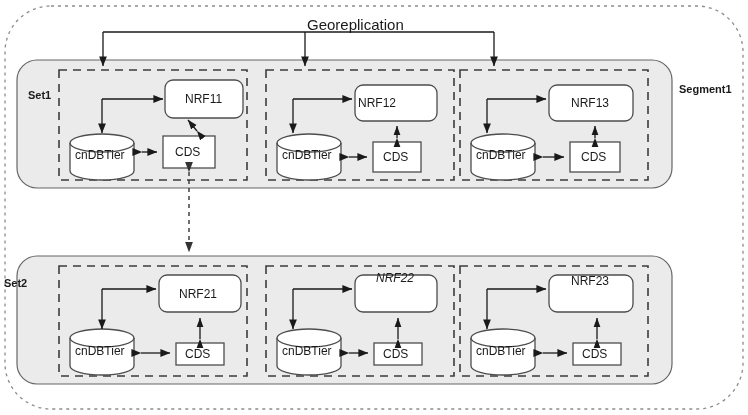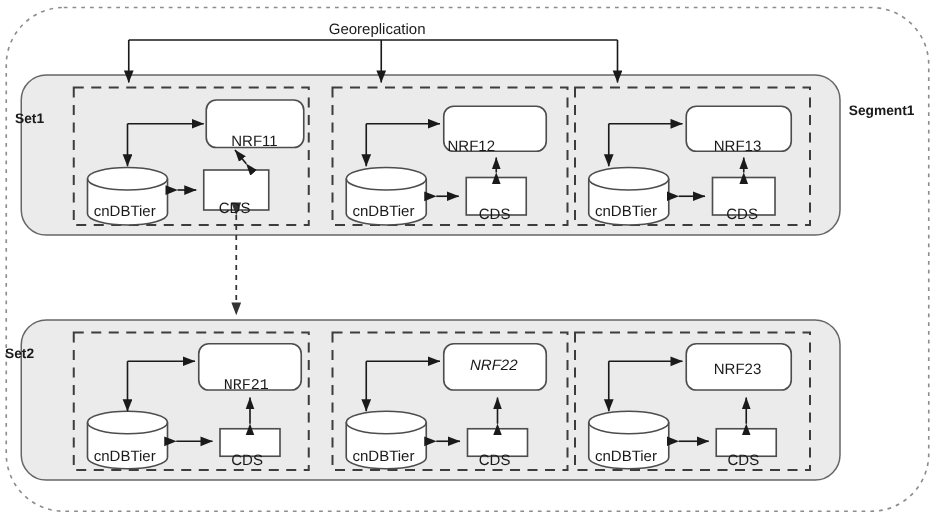--- a/index.html
+++ b/index.html
@@ -2,23 +2,23 @@
 <html><head>
 <meta charset="utf-8">
 <style>
   html,body{margin:0;padding:0;background:#ffffff;}
   body{width:748px;height:415px;overflow:hidden;
        font-family:"Liberation Sans","DejaVu Sans",sans-serif;}
   #stage{position:relative;width:748px;height:415px;}
   #stage svg{position:absolute;left:0;top:0;}
   .lbl{position:absolute;color:#1a1a1a;white-space:nowrap;
        pointer-events:none;line-height:1;}
-  .lbl-node{font-size:12px;margin-top:14px;}
+  .lbl-node{font-size:12px;}
   .lbl-group{font-size:11px;font-weight:bold;}
-  .lbl-edge{font-size:12px;}
+  .lbl-edge{font-size:15px;margin-left:44px;}
 </style>
 </head>
 <body>
 
 <div id="stage">
 
   <svg width="748" height="415" viewBox="0 0 748 415">
     <defs>
       <marker id="ah" markerWidth="9" markerHeight="9" refX="7.4" refY="3" orient="auto" markerUnits="strokeWidth">
         <path d="M0,0 L7.6,3 L0,6 z" fill="#1a1a1a"></path>
@@ -105,37 +105,37 @@
     <path d="M103,32 H494" fill="none" stroke="#1a1a1a" stroke-width="1.3"></path>
     <path d="M103,32 V66" fill="none" stroke="#1a1a1a" stroke-width="1.3" marker-end="url(#ah)"></path>
     <path d="M305,32 V66" fill="none" stroke="#1a1a1a" stroke-width="1.3" marker-end="url(#ah)"></path>
     <path d="M494,32 V66" fill="none" stroke="#1a1a1a" stroke-width="1.3" marker-end="url(#ah)"></path>
 
     <path d="M189,172 V252" fill="none" stroke="#333333" stroke-width="1.4" stroke-dasharray="4 4" marker-end="url(#ahd)" marker-start="url(#ahd)"></path>
   </svg>
 
   <div class="lbl lbl-edge" style="left:263px;top:17px;">Georeplication</div>
 
-  <div class="lbl lbl-group" style="left:12px;top:90px;">Set1</div>
+  <div class="lbl lbl-group" style="left:28px;top:90px;">Set1</div>
   <div class="lbl lbl-group" style="left:4px;top:278px;">Set2</div>
   <div class="lbl lbl-group" style="left:679px;top:84px;">Segment1</div>
 
   <div class="lbl lbl-node" style="left:185px;top:93px;">NRF11</div>
   <div class="lbl lbl-node" style="left:75px;top:149px;">cnDBTier</div>
   <div class="lbl lbl-node" style="left:175px;top:146px;">CDS</div>
 
   <div class="lbl lbl-node" style="left:358px;top:97px;">NRF12</div>
   <div class="lbl lbl-node" style="left:282px;top:149px;">cnDBTier</div>
   <div class="lbl lbl-node" style="left:383px;top:151px;">CDS</div>
 
   <div class="lbl lbl-node" style="left:571px;top:97px;">NRF13</div>
   <div class="lbl lbl-node" style="left:476px;top:149px;">cnDBTier</div>
   <div class="lbl lbl-node" style="left:581px;top:151px;">CDS</div>
 
-  <div class="lbl lbl-node" style="left:179px;top:288px;font-family:Liberation Mono, monospace;">NRF21</div>
+  <div class="lbl lbl-node" style="left:179px;top:288px;">NRF21</div>
   <div class="lbl lbl-node" style="left:75px;top:345px;">cnDBTier</div>
   <div class="lbl lbl-node" style="left:185px;top:348px;">CDS</div>
 
   <div class="lbl lbl-node" style="left:376px;top:272px;font-style:italic;">NRF22</div>
   <div class="lbl lbl-node" style="left:282px;top:345px;">cnDBTier</div>
   <div class="lbl lbl-node" style="left:383px;top:348px;">CDS</div>
 
   <div class="lbl lbl-node" style="left:571px;top:275px;">NRF23</div>
   <div class="lbl lbl-node" style="left:476px;top:345px;">cnDBTier</div>
   <div class="lbl lbl-node" style="left:582px;top:348px;">CDS</div>

